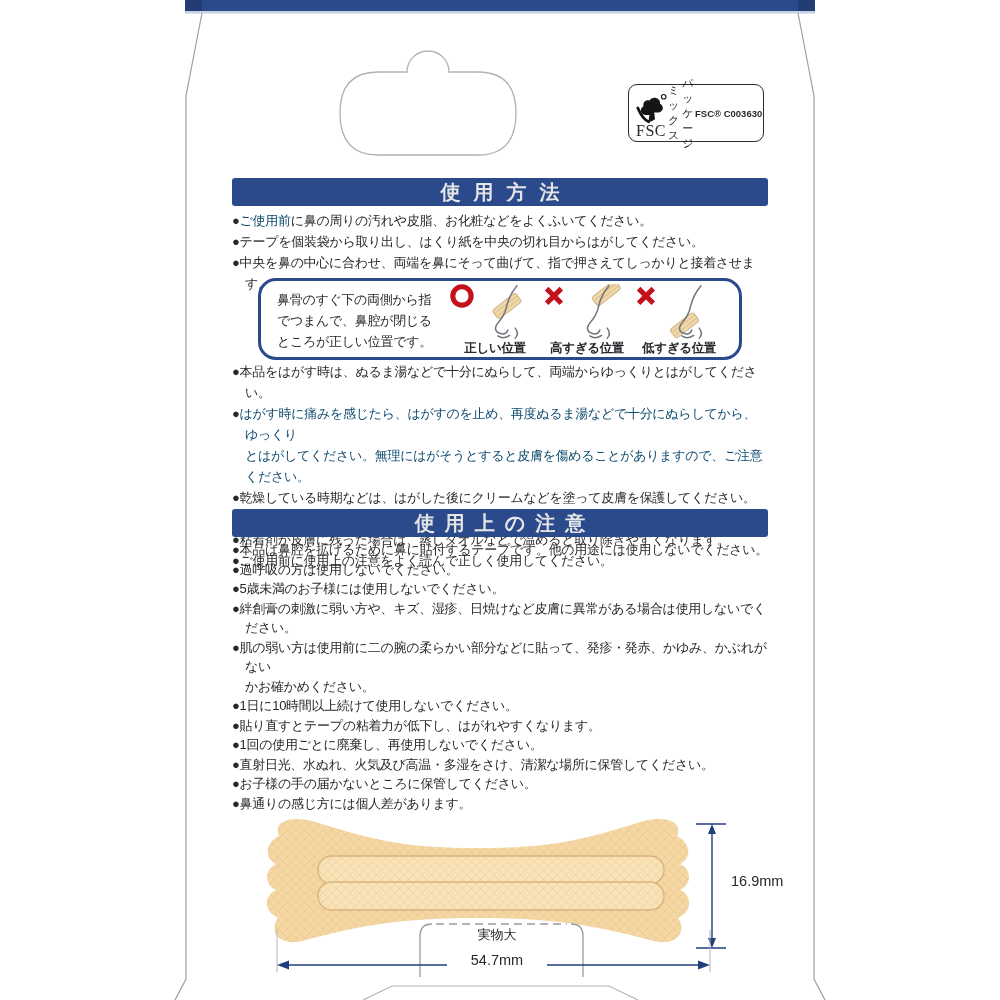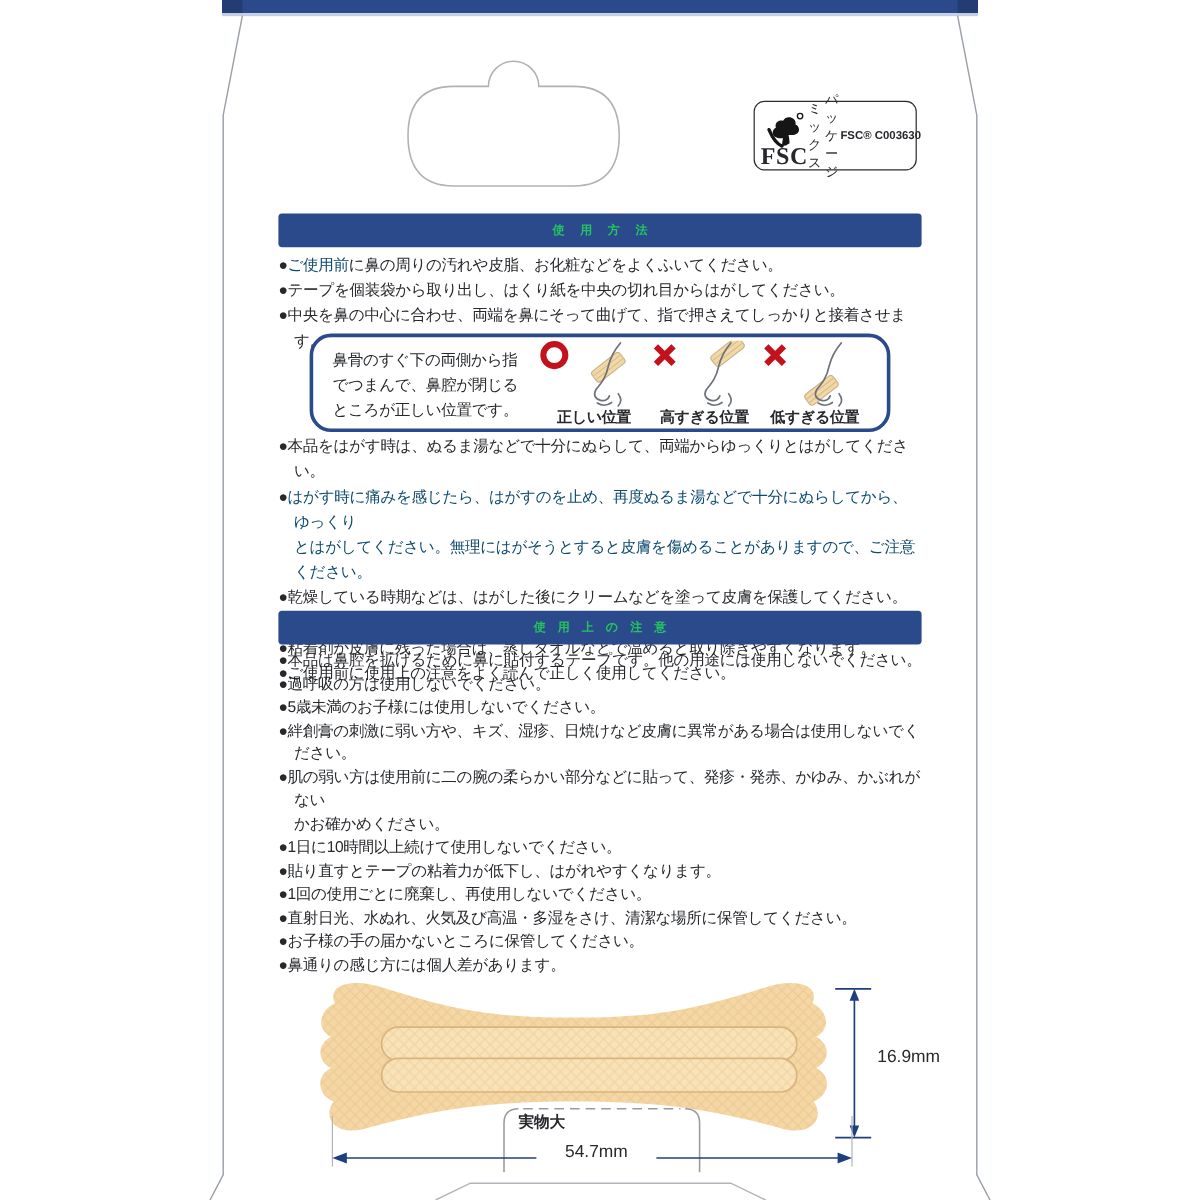--- a/index.html
+++ b/index.html
@@ -8,50 +8,50 @@
        font-family:"Liberation Sans","DejaVu Sans",sans-serif;overflow:hidden}
   .abs{position:absolute}
 
   
   #chrome{position:absolute;left:0;top:0;width:1000px;height:1000px;z-index:0}
 
   
   #fsc{left:628px;top:84px;width:136px;height:58px;border:1.6px solid #2b2b2b;border-radius:9px;
        display:flex;align-items:stretch;padding:4px 5px;background:#fff;z-index:2}
   #fsc .logo-col{width:42px;display:flex;flex-direction:column;align-items:center;justify-content:flex-end}
-  #fsc .brand{font-family:"Liberation Serif","DejaVu Serif",serif;font-size:20px;font-weight:bold;letter-spacing:.5px;line-height:12px}
+  #fsc .brand{font-family:"Liberation Serif","DejaVu Serif",serif;font-size:16px;font-weight:normal;letter-spacing:.5px;line-height:12px}
   #fsc .txt-col{flex:1;display:flex;flex-direction:row;justify-content:space-between;align-items:center;padding:1px 0}
   #fsc .mix{font-size:11px;letter-spacing:3px}
   #fsc .pkg{font-size:11px;letter-spacing:1.5px}
   #fsc .lic{font-size:9.5px;font-weight:bold;white-space:nowrap}
 
   
   .bar{left:232px;width:536px;height:28px;background:#2b4a8c;border-radius:3px;
        display:flex;align-items:center;justify-content:center;z-index:2}
-  .bar span{color:#22c55e;font-size:10px;font-weight:bold;letter-spacing:13px;padding-left:13px;white-space:nowrap}
+  .bar span{color:#e5e5e5;font-size:20px;font-weight:bold;letter-spacing:13px;padding-left:13px;white-space:nowrap}
 
   
   ul.blist{left:232px;width:536px;list-style:none;z-index:2;font-size:13px;font-weight:500}
   ul.blist li{white-space:pre-line;padding-left:13px;text-indent:-13px;letter-spacing:-.3px}
   #list1 li,#list2 li{line-height:21px}
   #list3 li{line-height:19.5px}
   .red{color:#0c4a6e}
 
   
   #posbox{left:258px;top:278px;width:484px;height:82px;border:3px solid #2b4a8c;border-radius:18px;
           background:#fff;display:flex;align-items:center;padding:4px 7px 2px 16px;z-index:2}
   #posbox .desc{width:172px;font-size:13px;line-height:21px;white-space:pre-line;letter-spacing:-.3px;font-weight:500}
   #posbox .figs{flex:1;display:flex;justify-content:flex-start}
   .fig{display:flex;flex-direction:column;align-items:center;width:92px}
   .fig .lbl{font-size:12.5px;font-weight:600;letter-spacing:-.3px;margin-top:0;white-space:nowrap}
 
   
   #dimH{left:731px;top:873px;font-size:14.5px;z-index:3;letter-spacing:0}
   #dimW{left:447px;top:952px;width:100px;text-align:center;font-size:14.5px;background:#fff;z-index:3}
-  #actual{left:432px;top:926px;width:130px;text-align:left;font-size:13px;font-weight:700;z-index:3}
+  #actual{left:432px;top:926px;width:130px;text-align:center;font-size:13px;font-weight:400;z-index:3}
   #tape{left:260px;top:812px;z-index:2}
 </style>
 </head>
 <body>
 
 <svg id="chrome" viewBox="0 0 1000 1000">
   <rect x="185" y="0" width="630" height="11" fill="#2b4a8c"></rect>
   <rect x="185" y="0" width="17" height="11" fill="#223c74"></rect>
   <rect x="798" y="0" width="17" height="11" fill="#223c74"></rect>
   <rect x="185" y="11" width="630" height="2.5" fill="#c6cfe2"></rect>

